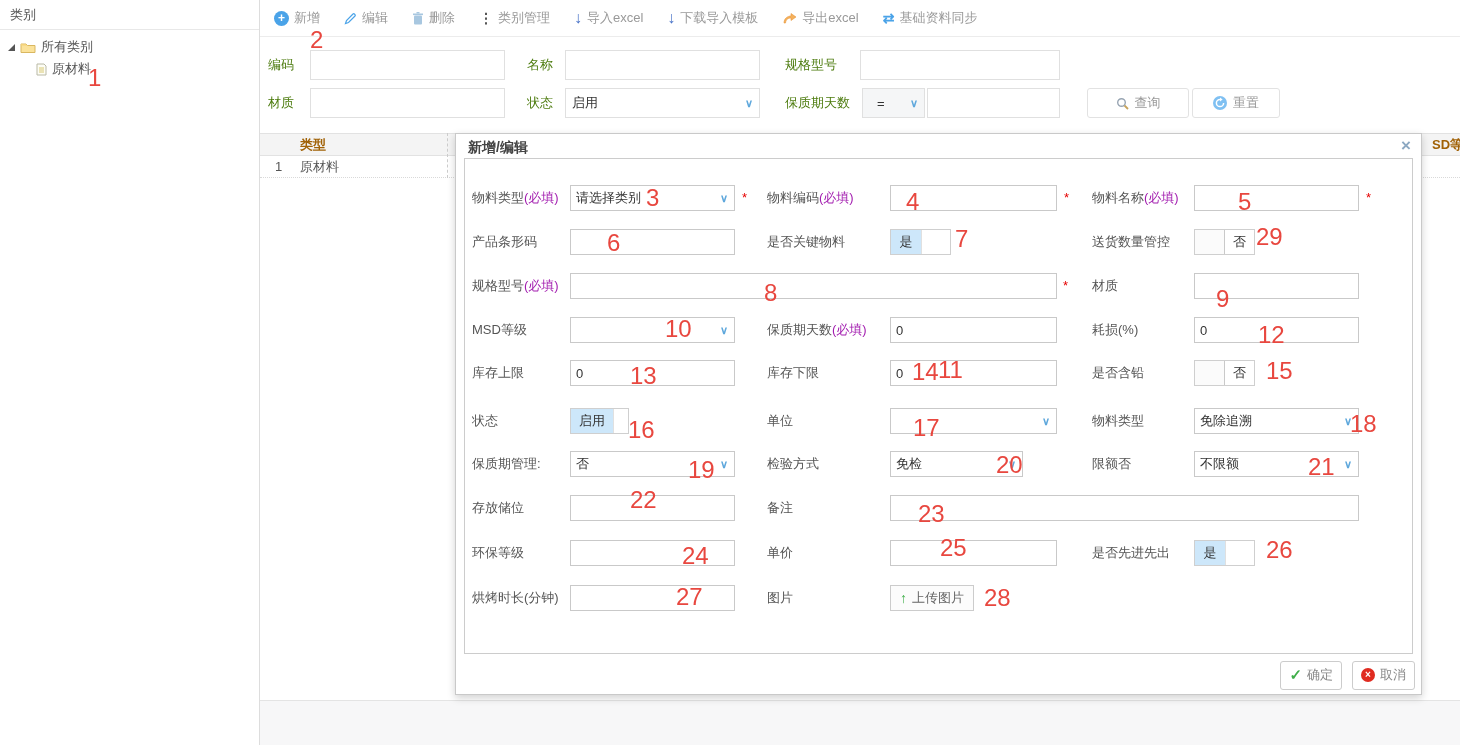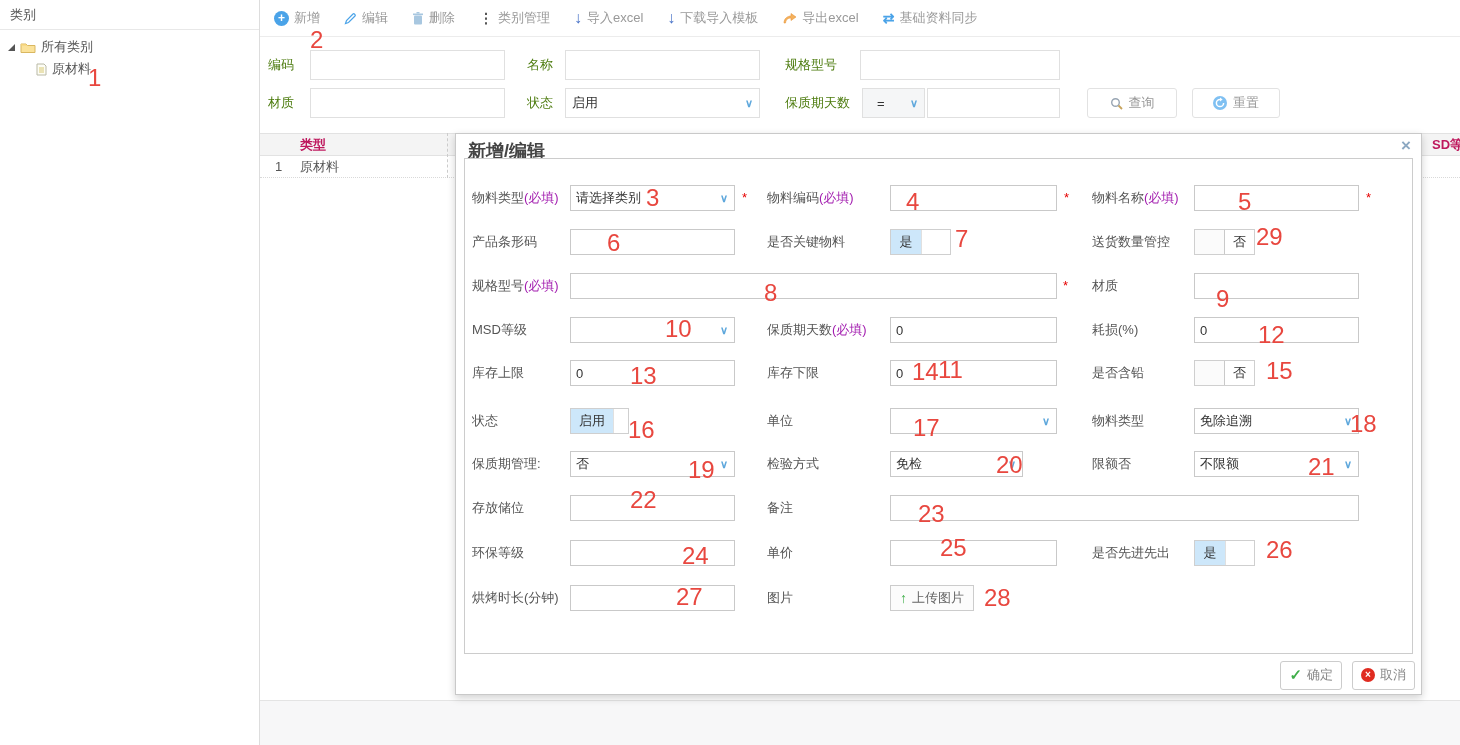--- a/index.html
+++ b/index.html
@@ -25,30 +25,30 @@
   
   .slabel { position:absolute; line-height:30px; color:#4d7c0f; white-space:nowrap; }
   .sinput { position:absolute; height:30px; border:1px solid #e0e0e0; background:#fff; padding:0 6px; font-size:13px; color:#333; font-family:"Liberation Sans",sans-serif; }
   .sselect { position:absolute; height:30px; border:1px solid #e0e0e0; background:#fff; display:flex; align-items:center; padding:0 6px; color:#333; }
   .sselect .chev, .msel .chev { position:absolute; right:6px; color:#5fa8dc; font-size:11px; font-weight:bold; }
   .opbox { background:#f5f6f7; justify-content:flex-start; padding-left:14px; }
   .sbtn { position:absolute; height:30px; border:1px solid #e2e2e2; border-radius:3px; background:#fff; color:#999; display:flex; align-items:center; justify-content:center; gap:6px; cursor:pointer; font-size:13px; }
 
   
   .thead { position:absolute; left:260px; top:133px; width:1200px; height:23px; background:#f4f4f4; border-top:1px solid #e2e2e2; border-bottom:1px solid #e2e2e2; }
-  .thead span { position:absolute; top:0; line-height:21px; font-weight:bold; color:#be185d; white-space:nowrap; }
+  .thead span { position:absolute; top:0; line-height:21px; font-weight:bold; color:#a16207; white-space:nowrap; }
   .trow { position:absolute; left:260px; top:156px; width:1200px; height:22px; border-bottom:1px dotted #d9d9d9; }
   .trow span { position:absolute; line-height:22px; color:#555; }
   .tnum { color:#999; }
   .col-dash { position:absolute; left:447px; top:133px; height:45px; width:0; border-left:1px dashed #ccc; }
   .bottom-strip { position:absolute; left:260px; top:700px; width:1200px; height:45px; background:#f7f7f8; border-top:1px solid #e4e4e4; }
 
   
   .modal { position:absolute; left:455px; top:133px; width:967px; height:562px; background:#fff; border:1px solid #c9c9c9; box-shadow:0 3px 8px rgba(0,0,0,.18); z-index:10; }
-  .modal-title { position:absolute; left:12px; top:5px; font-size:18px; font-weight:bold; color:#444; }
+  .modal-title { position:absolute; left:12px; top:5px; font-size:14px; font-weight:bold; color:#444; }
   .modal-close { position:absolute; right:10px; top:2px; font-size:17px; font-weight:bold; color:#8ca8c2; cursor:pointer; }
   .panel { position:absolute; left:8px; top:24px; width:949px; height:496px; border:1px solid #ccc; background:#fff; }
   .mrow { position:absolute; left:0; width:100%; height:26px; }
   .mlabel { position:absolute; line-height:26px; color:#555; white-space:nowrap; }
   .req { color:#a21caf; }
   .mfield { position:absolute; height:26px; border:1px solid #c9c9c9; background:#fff; font-size:13px; color:#333; font-family:"Liberation Sans",sans-serif; }
   input.mfield { padding:0 5px; }
   .msel { display:flex; align-items:center; padding:0 5px; }
   .star { position:absolute; color:#e60000; line-height:26px; font-size:13px; }
   .toggle { position:absolute; height:26px; display:flex; border:1px solid #cfcfcf; background:#fff; cursor:pointer; }
@@ -151,21 +151,21 @@
     <span>启用</span>
     <span class="chev">∨</span>
   </div>
   <span class="slabel" style="left:785px;top:88px;">保质期天数</span>
   <div class="sselect opbox" style="left:862px;top:88px;width:63px;">
     <span>=</span>
     <span class="chev">∨</span>
   </div>
   <input class="sinput" style="left: 927px; top: 88px; width: 133px;">
 
-  <div class="sbtn" style="left:1087px;top:88px;width:90px;">
+  <div class="sbtn" style="left:1087px;top:88px;width:102px;">
     <svg width="13" height="13">
         <circle cx="5.5" cy="5.5" r="3.8" fill="none" stroke="#98a5b3" stroke-width="1.4"></circle>
         <line x1="8.5" y1="8.5" x2="12" y2="12" stroke="#c7a35c" stroke-width="1.8"></line>
       </svg>
     <span>查询</span>
   </div>
   <div class="sbtn" style="left:1192px;top:88px;width:88px;">
     <svg width="14" height="14">
         <circle cx="7" cy="7" r="7" fill="#7fc0f2"></circle>
         <path d="M7 3.4 A3.6 3.6 0 1 0 10.6 7" fill="none" stroke="#fff" stroke-width="1.5"></path>

